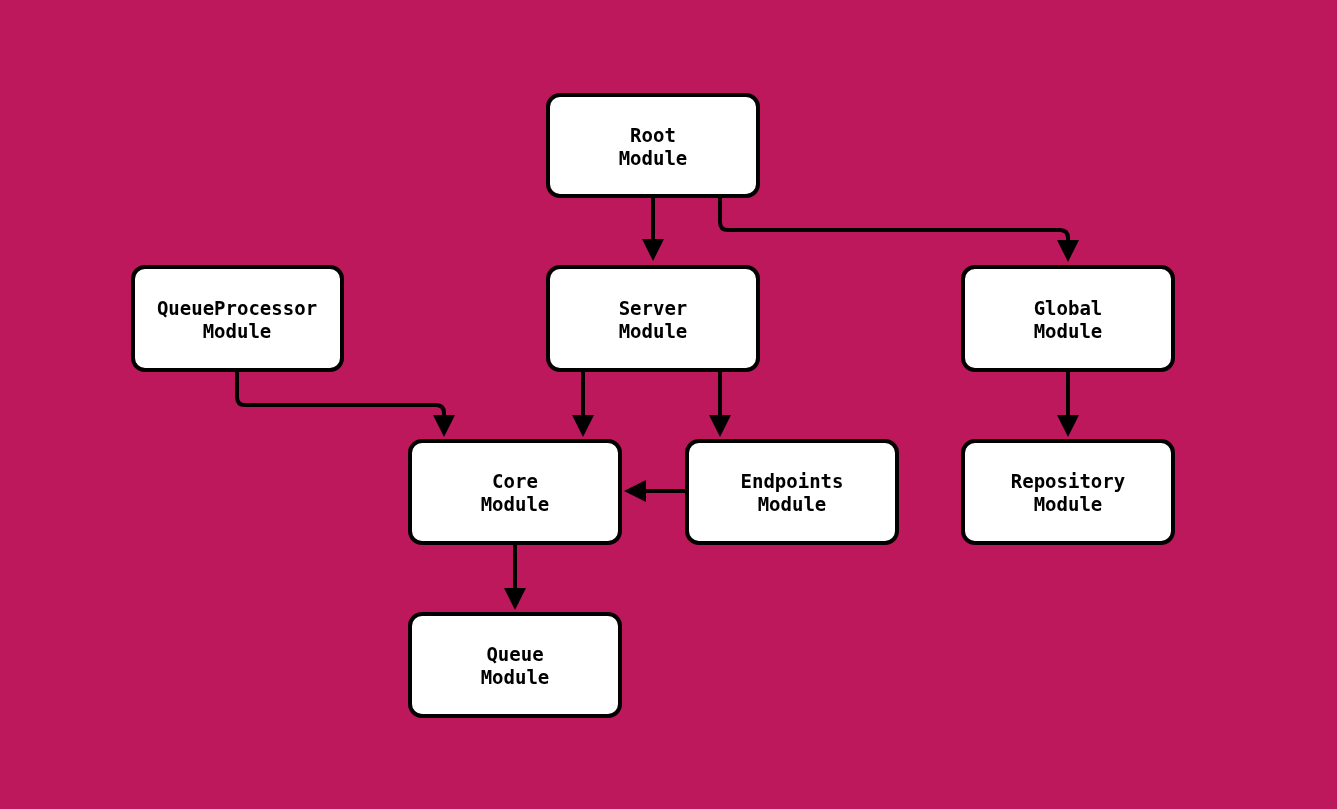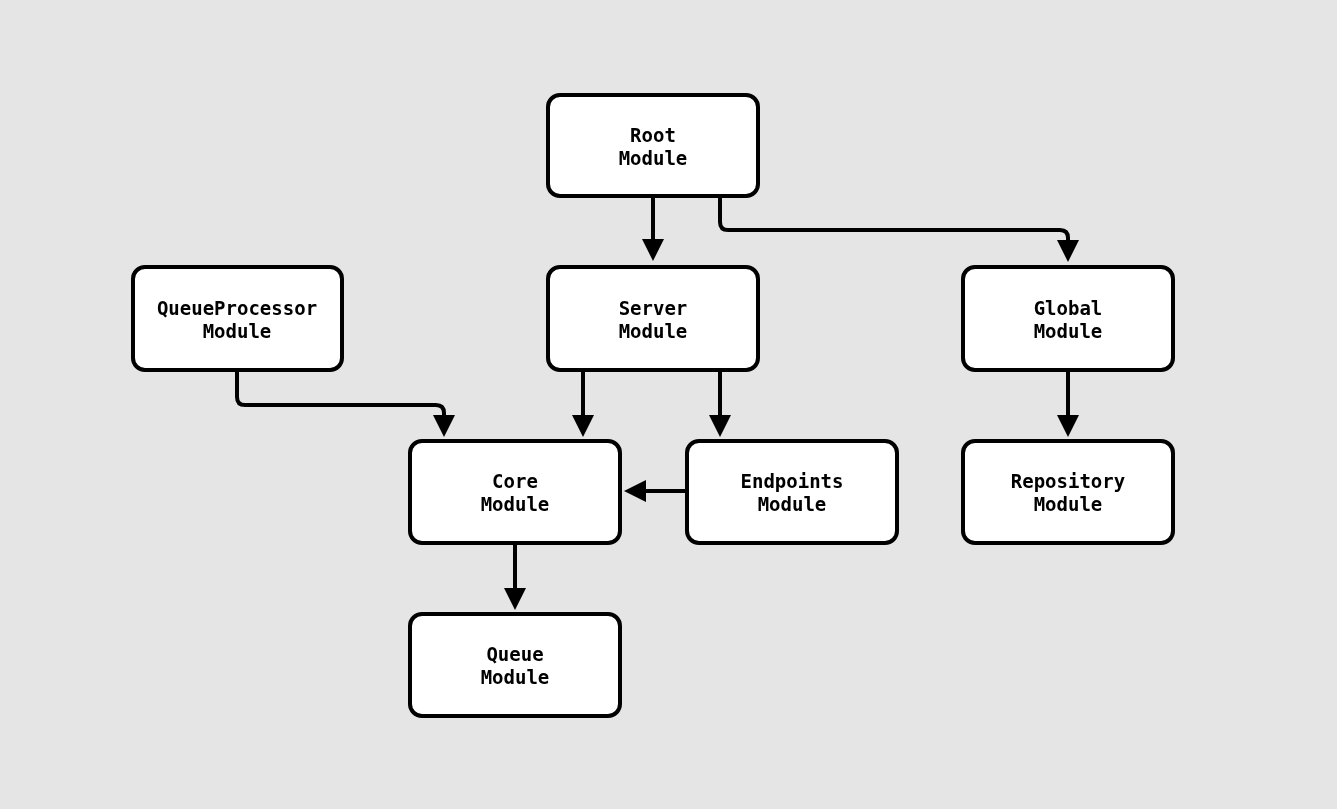--- a/index.html
+++ b/index.html
@@ -10,21 +10,21 @@
   body {
     width: 1337px;
     height: 809px;
     font-family: "DejaVu Sans Mono", "Liberation Mono", monospace;
     overflow: hidden;
   }
   #diagram-root {
     position: relative;
     width: 1337px;
     height: 809px;
-    background: #e5e5e5;
+    background: #be185d;
   }
   svg.diagram-canvas {
     display: block;
     width: 1337px;
     height: 809px;
   }
   .node-box {
     fill: #ffffff;
     stroke: #000000;
     stroke-width: 4;

